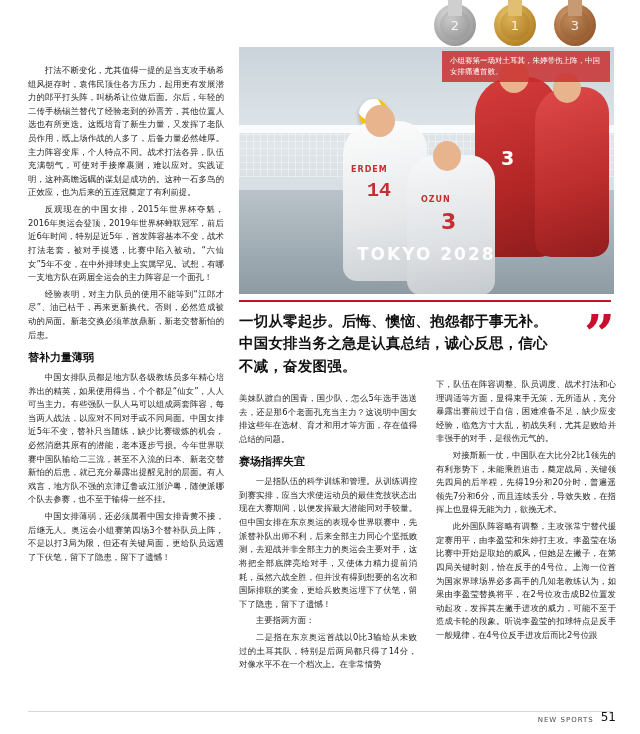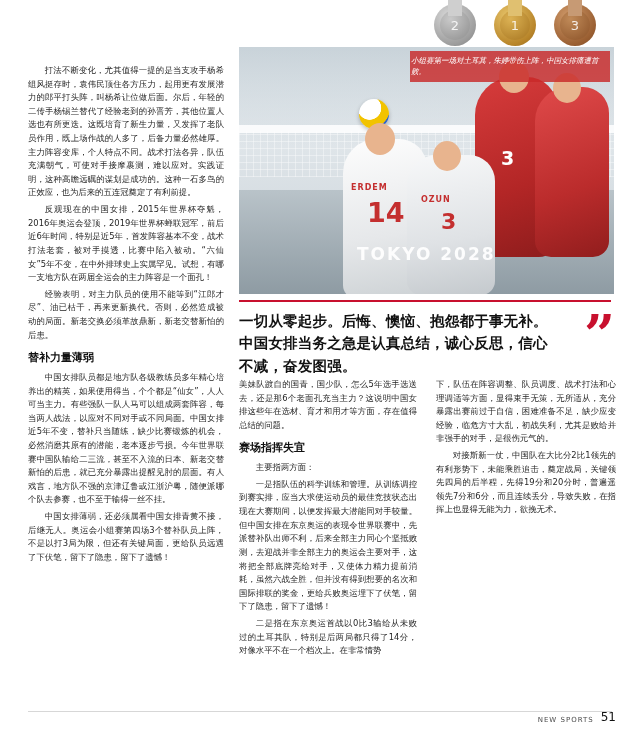--- a/index.html
+++ b/index.html
@@ -101,21 +101,21 @@
     left: 236px; top: 30px; width: 82px; height: 180px;
     background: linear-gradient(160deg, #d73c3c 0%, #b32626 60%, #8d1c1c 100%);
     border-radius: 38px 30px 18px 18px;
   }
   .p-red-2 {
     left: 296px; top: 40px; width: 74px; height: 170px;
     background: linear-gradient(160deg, #e04a4a 0%, #bb2c2c 60%, #911d1d 100%);
     border-radius: 34px 26px 16px 16px;
   }
   .p-white-1 {
-    left: 104px; top: 92px; width: 84px; height: 160px;
+    left: 104px; top: 74px; width: 84px; height: 160px;
     background: linear-gradient(170deg, #fdfdfd 0%, #e6e8ea 60%, #ccd1d4 100%);
     border-radius: 34px 28px 14px 14px;
     text-align: center;
   }
   .p-white-2 {
     left: 168px; top: 108px; width: 88px; height: 140px;
     background: linear-gradient(170deg, #f7f8f9 0%, #dfe2e5 60%, #c4c9cd 100%);
     border-radius: 30px 26px 14px 14px;
   }
   .skin { position:absolute; border-radius:50%; background:#e8b48e; }
@@ -127,28 +127,27 @@
   }
   .jersey-num.dark { color: #c42f2f; }
   .tok2020 {
     position: absolute; left: 118px; bottom: 30px;
     color: rgba(255,255,255,.92);
     font-size: 17px; letter-spacing: 2px; font-weight: bold;
   }
   .caption-box {
     position: absolute;
     right: 4px; top: 4px;
-    width: 200px;
+    width: 168px;
     background: rgba(200,40,40,.82);
     color: #ffffff;
     font-size: 7.5px;
     line-height: 1.5;
-    padding: 4px 1px;
+    padding: 4px 8px;
     box-sizing: border-box;
-    font-style: italic;
   }
 
   
   .quote {
     position: absolute;
     left: 239px; top: 300px;
     width: 372px;
   }
   .quote-rule {
     width: 372px; height: 2px; background: #c8102e; margin-bottom: 8px;
@@ -184,21 +183,21 @@
   .col p.noindent { text-indent: 0; }
   .subhead {
     font-size: 11px;
     font-weight: bold;
     color: #111111;
     margin: 7px 0 4px 0;
     text-indent: 0;
   }
 
   #col-left  { left: 28px;  top: 52px;  width: 196px; margin-top: 12px; }
-  #col-mid   { left: 239px; top: 378px; width: 178px; }
+  #col-mid   { left: 239px; top: 392px; width: 178px; }
   #col-right { left: 436px; top: 378px; width: 180px; }
 
   
   .footer {
     position: absolute;
     right: 24px; bottom: 10px;
     display: flex;
     align-items: flex-end;
     gap: 7px;
     margin-left: 26px;
@@ -250,21 +249,21 @@
     <div class="skin" style="left:24px;top:-16px;width:30px;height:32px;"></div>
     <div class="jersey-num" style="left:26px;top:70px;font-size:19px;">3</div>
   </div>
   <div class="player p-red-2">
     <div class="skin" style="left:18px;top:-14px;width:28px;height:30px;"></div>
   </div>
 
   <div class="player p-white-1">
     <div class="skin" style="left:22px;top:-16px;width:30px;height:32px;"></div>
     <div class="jersey-num dark" style="left:8px;top:44px;font-size:8px;letter-spacing:1px;">ERDEM</div>
-    <div class="jersey-num dark" style="left:24px;top:58px;font-size:27px;">14</div>
+    <div class="jersey-num dark" style="left:24px;top:58px;font-size:20px;font-family:Liberation Mono, monospace;">14</div>
   </div>
   <div class="player p-white-2">
     <div class="skin" style="left:26px;top:-14px;width:28px;height:30px;"></div>
     <div class="jersey-num dark" style="left:14px;top:40px;font-size:8px;letter-spacing:1px;">OZUN</div>
     <div class="jersey-num dark" style="left:34px;top:54px;font-size:22px;">3</div>
   </div>
 
   <div class="tok2020">TOKYO 2028</div>
 
   <div class="caption-box">小组赛第一场对土耳其，朱婷带伤上阵，中国女排痛遭首败。</div>
@@ -281,27 +280,28 @@
   <p>反观现在的中国女排，2015年世界杯夺魁，2016年奥运会登顶，2019年世界杯蝉联冠军，前后近6年时间，特别是近5年，首发阵容基本不变，战术打法老套，被对手摸透，比赛中陷入被动。“六仙女”5年不变，在中外排球史上实属罕见。试想，有哪一支地方队在两届全运会的主力阵容是一个面孔！</p>
   <p>经验表明，对主力队员的使用不能等到“江郎才尽”、油已枯干，再来更新换代。否则，必然造成被动的局面。新老交换必须革故鼎新，新老交替新怕的后患。</p>
   <div class="subhead">替补力量薄弱</div>
   <p>中国女排队员都是地方队各级教练员多年精心培养出的精英，如果使用得当，个个都是“仙女”，人人可当主力。有些强队一队人马可以组成两套阵容，每当两人战法，以应对不同对手或不同局面。中国女排近5年不变，替补只当随练，缺少比赛锻炼的机会，必然消磨其原有的潜能，老本逐步亏损。今年世界联赛中国队输给二三流，甚至不入流的日本、新老交替新怕的后患，就已充分暴露出提醒见肘的层面。有人戏言，地方队不强的京津辽鲁或江浙沪粤，随便派哪个队去参赛，也不至于输得一丝不挂。</p>
   <p>中国女排薄弱，还必须属看中国女排青黄不接，后继无人。奥运会小组赛第四场3个替补队员上阵，不是以打3局为限，但还有关键局面，更给队员远遇了下伏笔，留下了隐患，留下了遗憾！</p>
 </div>
 
 <div class="col" id="col-mid">
   <p class="noindent">美妹队踱自的国青，国少队，怎么5年选手选送去，还是那6个老面孔充当主力？这说明中国女排这些年在选材、育才和用才等方面，存在值得总结的问题。</p>
   <div class="subhead">赛场指挥失宜</div>
+  <p>一是指队伍的科学训练和管理。从训练调控到赛实排，应当大求使运动员的最佳竞技状态出现在大赛期间，以便发挥最大潜能同对手较量。但中国女排在东京奥运的表现令世界联赛中，先派替补队出师不利，后来全部主力同心个坚抵败测，去迎战并非全部主力的奥运会主要对手，这将把全部底牌亮给对手，又使体力精力提前消耗，虽然六战全胜，但并没有得到想要的名次和国际排联的奖金，更给兵败奥运埋下了伏笔，留下了隐患，留下了遗憾！</p>
   <p>主要指两方面：</p>
-  <p>一是指队伍的科学训练和管理。从训练调控到赛实排，应当大求使运动员的最佳竞技状态出现在大赛期间，以便发挥最大潜能同对手较量。但中国女排在东京奥运的表现令世界联赛中，先派替补队出师不利，后来全部主力同心个坚抵败测，去迎战并非全部主力的奥运会主要对手，这将把全部底牌亮给对手，又使体力精力提前消耗，虽然六战全胜，但并没有得到想要的名次和国际排联的奖金，更给兵败奥运埋下了伏笔，留下了隐患，留下了遗憾！</p>
   <p>二是指在东京奥运首战以0比3输给从未败过的土耳其队，特别是后两局都只得了14分，对像水平不在一个档次上。在非常情势</p>
 </div>
 
 <div class="col" id="col-right">
   <p class="noindent">下，队伍在阵容调整、队员调度、战术打法和心理调适等方面，显得束手无策，无所适从，充分暴露出赛前过于自信，困难准备不足，缺少应变经验，临危方寸大乱，初战失利，尤其是败给并非强手的对手，是很伤元气的。</p>
   <p>对接斯新一仗，中国队在大比分2比1领先的有利形势下，未能乘胜追击，奠定战局，关键领先四局的后半程，先得19分和20分时，普遍遥领先7分和6分，而且连续丢分，导致失败，在指挥上也显得无能为力，欲挽无术。</p>
+  <p>此外国队阵容略有调整，主攻张常宁替代援定赛用平，由李盈莹和朱婷打主攻。李盈莹在场比赛中开始是取始的威风，但她是左撇子，在第四局关键时刻，恰在反手的4号位。上海一位首为国家界球场界必多高手的几知老教练认为，如果由李盈莹替换将平，在2号位攻击成B2位置发动起攻，发挥其左撇手进攻的威力，可能不至于造成卡轮的段象。听说李盈莹的扣球特点是反手一般规律，在4号位反手进攻后而比2号位跟</p>
 </div>
 
 <div class="footer-rule"></div>
 <div class="footer">
   <span class="brand">NEW SPORTS</span>
   <span class="pageno">51</span>
 </div>
 
 </body></html>

